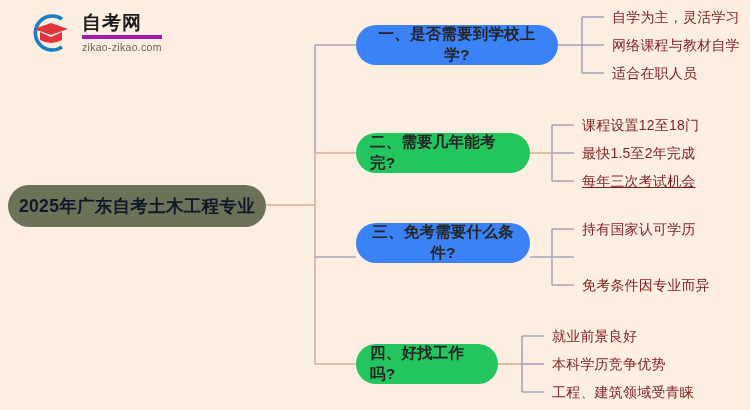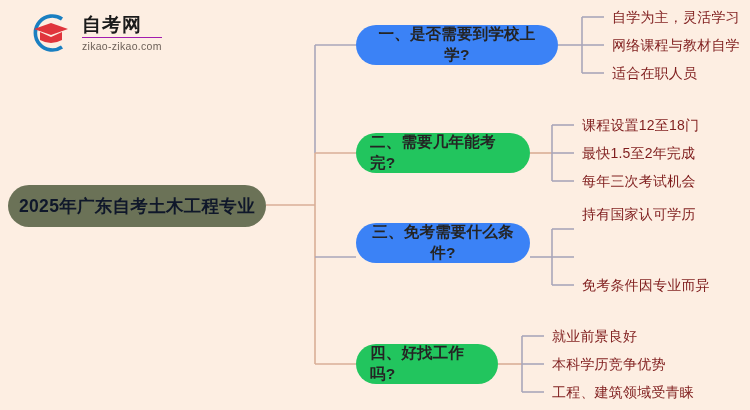--- a/index.html
+++ b/index.html
@@ -39,21 +39,21 @@
     flex-direction: column;
     justify-content: center;
     line-height: 1;
   }
   .logo-title {
     font-size: 19px;
     font-weight: bold;
     color: #1b1b1b;
     letter-spacing: 1px;
     padding-bottom: 3px;
-    border-bottom: 1px solid #a21caf;
+    border-bottom: 4px solid #a21caf;
   }
   .logo-sub {
     font-size: 10.5px;
     color: #6d6159;
     letter-spacing: 0.3px;
     padding-top: 3px;
   }
   
   .root-node {
     position: absolute;
@@ -167,24 +167,24 @@
   <div class="root-node">2025年广东自考土木工程专业</div>
 
   <div class="branch-node branch-purple" style="left:356px; top:25px; width:202px;">一、是否需要到学校上学?</div>
   <div class="leaf" style="left:612px; top:9px;">自学为主，灵活学习</div>
   <div class="leaf" style="left:612px; top:37px;">网络课程与教材自学</div>
   <div class="leaf" style="left:612px; top:65px;">适合在职人员</div>
 
   <div class="branch-node branch-tan" style="left:356px; top:133px; width:174px;">二、需要几年能考完?</div>
   <div class="leaf" style="left:582px; top:117px;">课程设置12至18门</div>
   <div class="leaf" style="left:582px; top:145px;">最快1.5至2年完成</div>
-  <div class="leaf" style="left:582px; top:173px;">每年三次考试机会</div>
+  <div class="leaf" style="left:582px; top:173px;text-decoration:underline;">每年三次考试机会</div>
 
   <div class="branch-node branch-purple" style="left:356px; top:223px; width:174px;">三、免考需要什么条件?</div>
-  <div class="leaf" style="left:582px; top:206px;">持有国家认可学历</div>
+  <div class="leaf" style="left:582px; top:221px;">持有国家认可学历</div>
   <div class="leaf" style="left:582px; top:277px;">免考条件因专业而异</div>
 
   <div class="branch-node branch-tan" style="left:356px; top:344px; width:142px;">四、好找工作吗?</div>
   <div class="leaf" style="left:552px; top:356px;">本科学历竞争优势</div>
   <div class="leaf" style="left:552px; top:328px;">就业前景良好</div>
   <div class="leaf" style="left:552px; top:384px;">工程、建筑领域受青睐</div>
 
 </div>
 
 </body></html>

